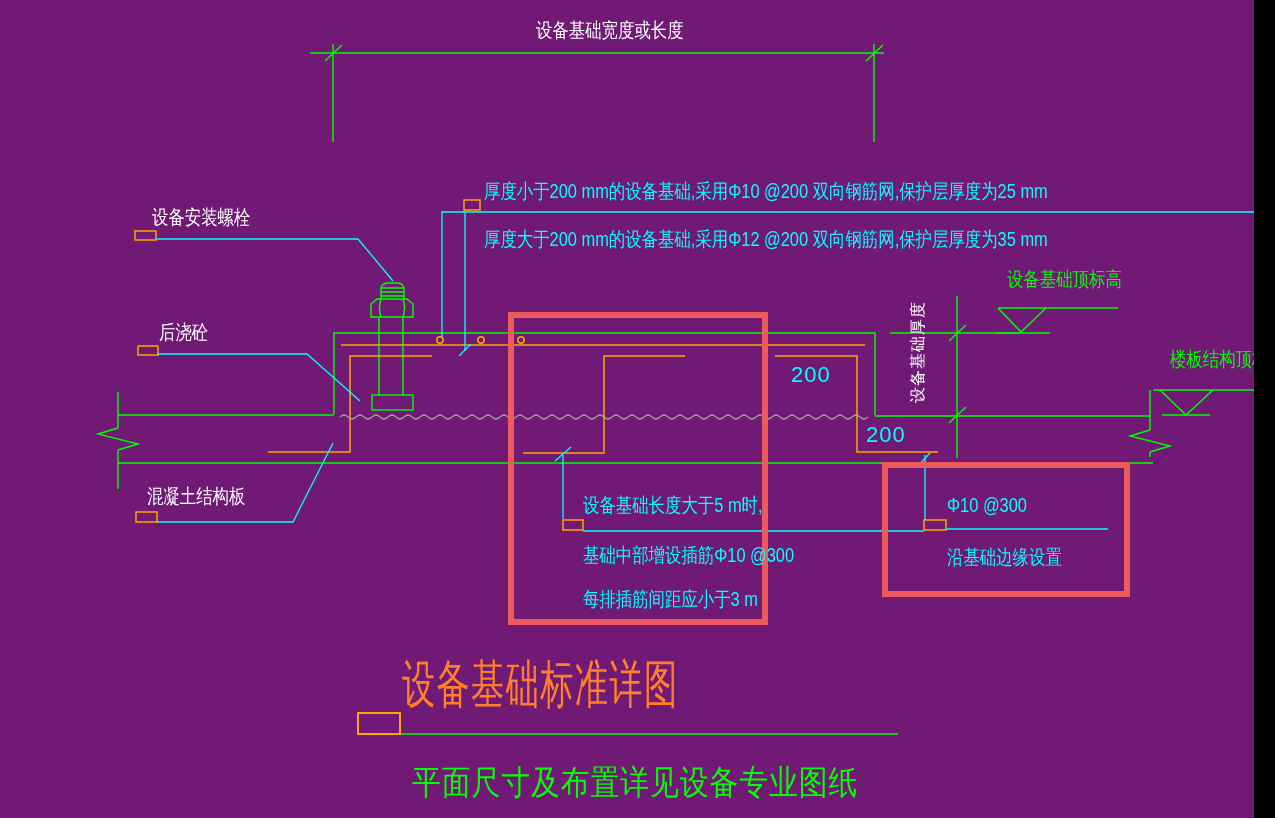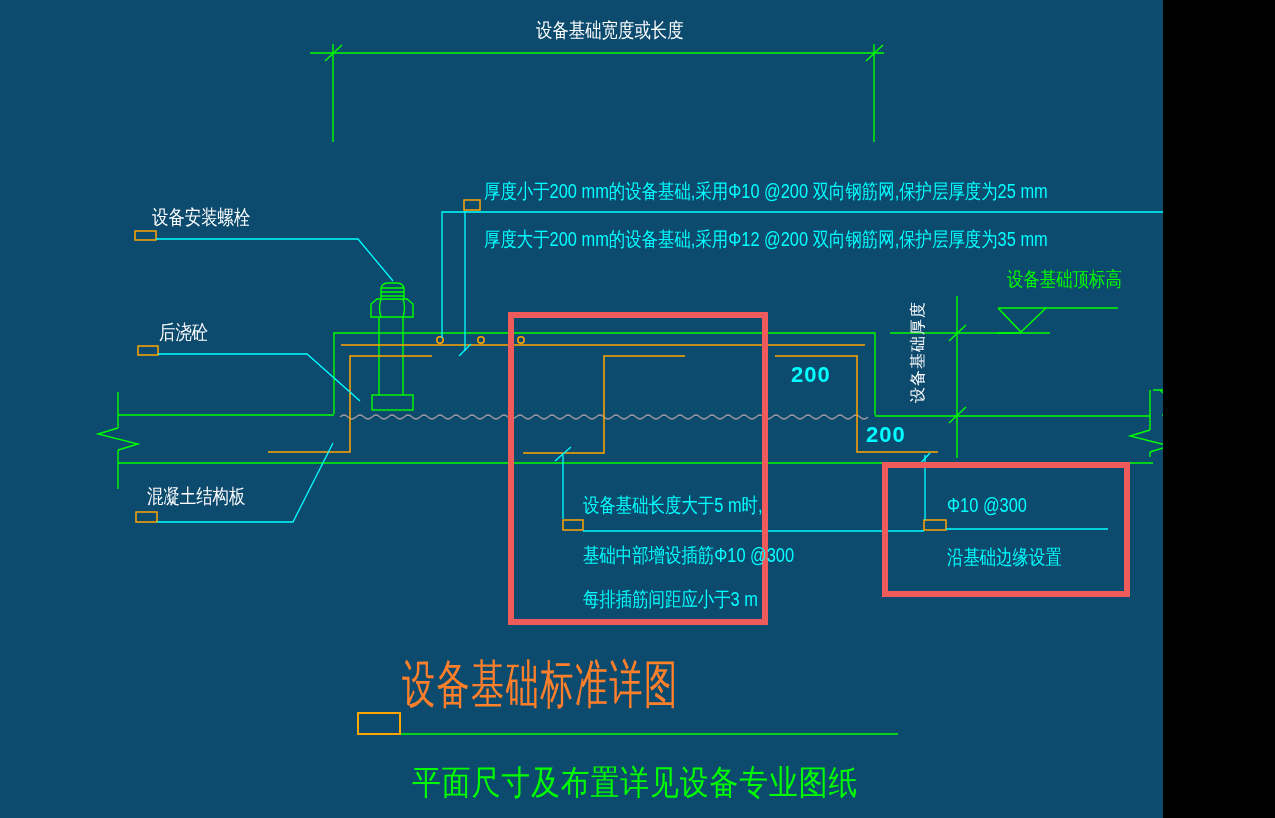--- a/index.html
+++ b/index.html
@@ -1,25 +1,25 @@
 <!DOCTYPE html>
 <html><head>
 <meta charset="utf-8">
 <style>
   html,body{margin:0;padding:0;background:#000;}
-  #canvas{position:relative;width:1163px;height:818px;background:#0c4a6e;overflow:hidden;
+  #canvas{position:relative;width:1254px;height:818px;background:#701a75;overflow:hidden;
           font-family:"Liberation Sans",sans-serif;}
   svg.draw{position:absolute;left:0;top:0;}
   .t{position:absolute;white-space:nowrap;line-height:1.15;font-weight:400;}
   .cjk{transform:scaleX(0.82);transform-origin:left top;}
   .white{color:#ffffff;}
   .cyan{color:#00ffff;}
   .green{color:#00ff00;}
   .s20{font-size:20px;}
-  .s22{font-size:22px;letter-spacing:1px;font-weight:bold;}
+  .s22{font-size:22px;letter-spacing:1px;}
   .vtext{font-size:16px;color:#ffffff;transform:translate(-50%,-50%) rotate(-90deg);
          left:918px;top:352px;letter-spacing:1px;}
   .main-title{font-size:52px;color:#ff7f2a;transform:scaleX(0.64);transform-origin:left top;
               left:402px;top:655px;letter-spacing:2px;}
   .subtitle{font-size:34px;color:#00ff00;transform:scaleX(0.85);transform-origin:left top;
             left:412px;top:763px;letter-spacing:1px;}
 </style>
 </head>
 <body>
 

